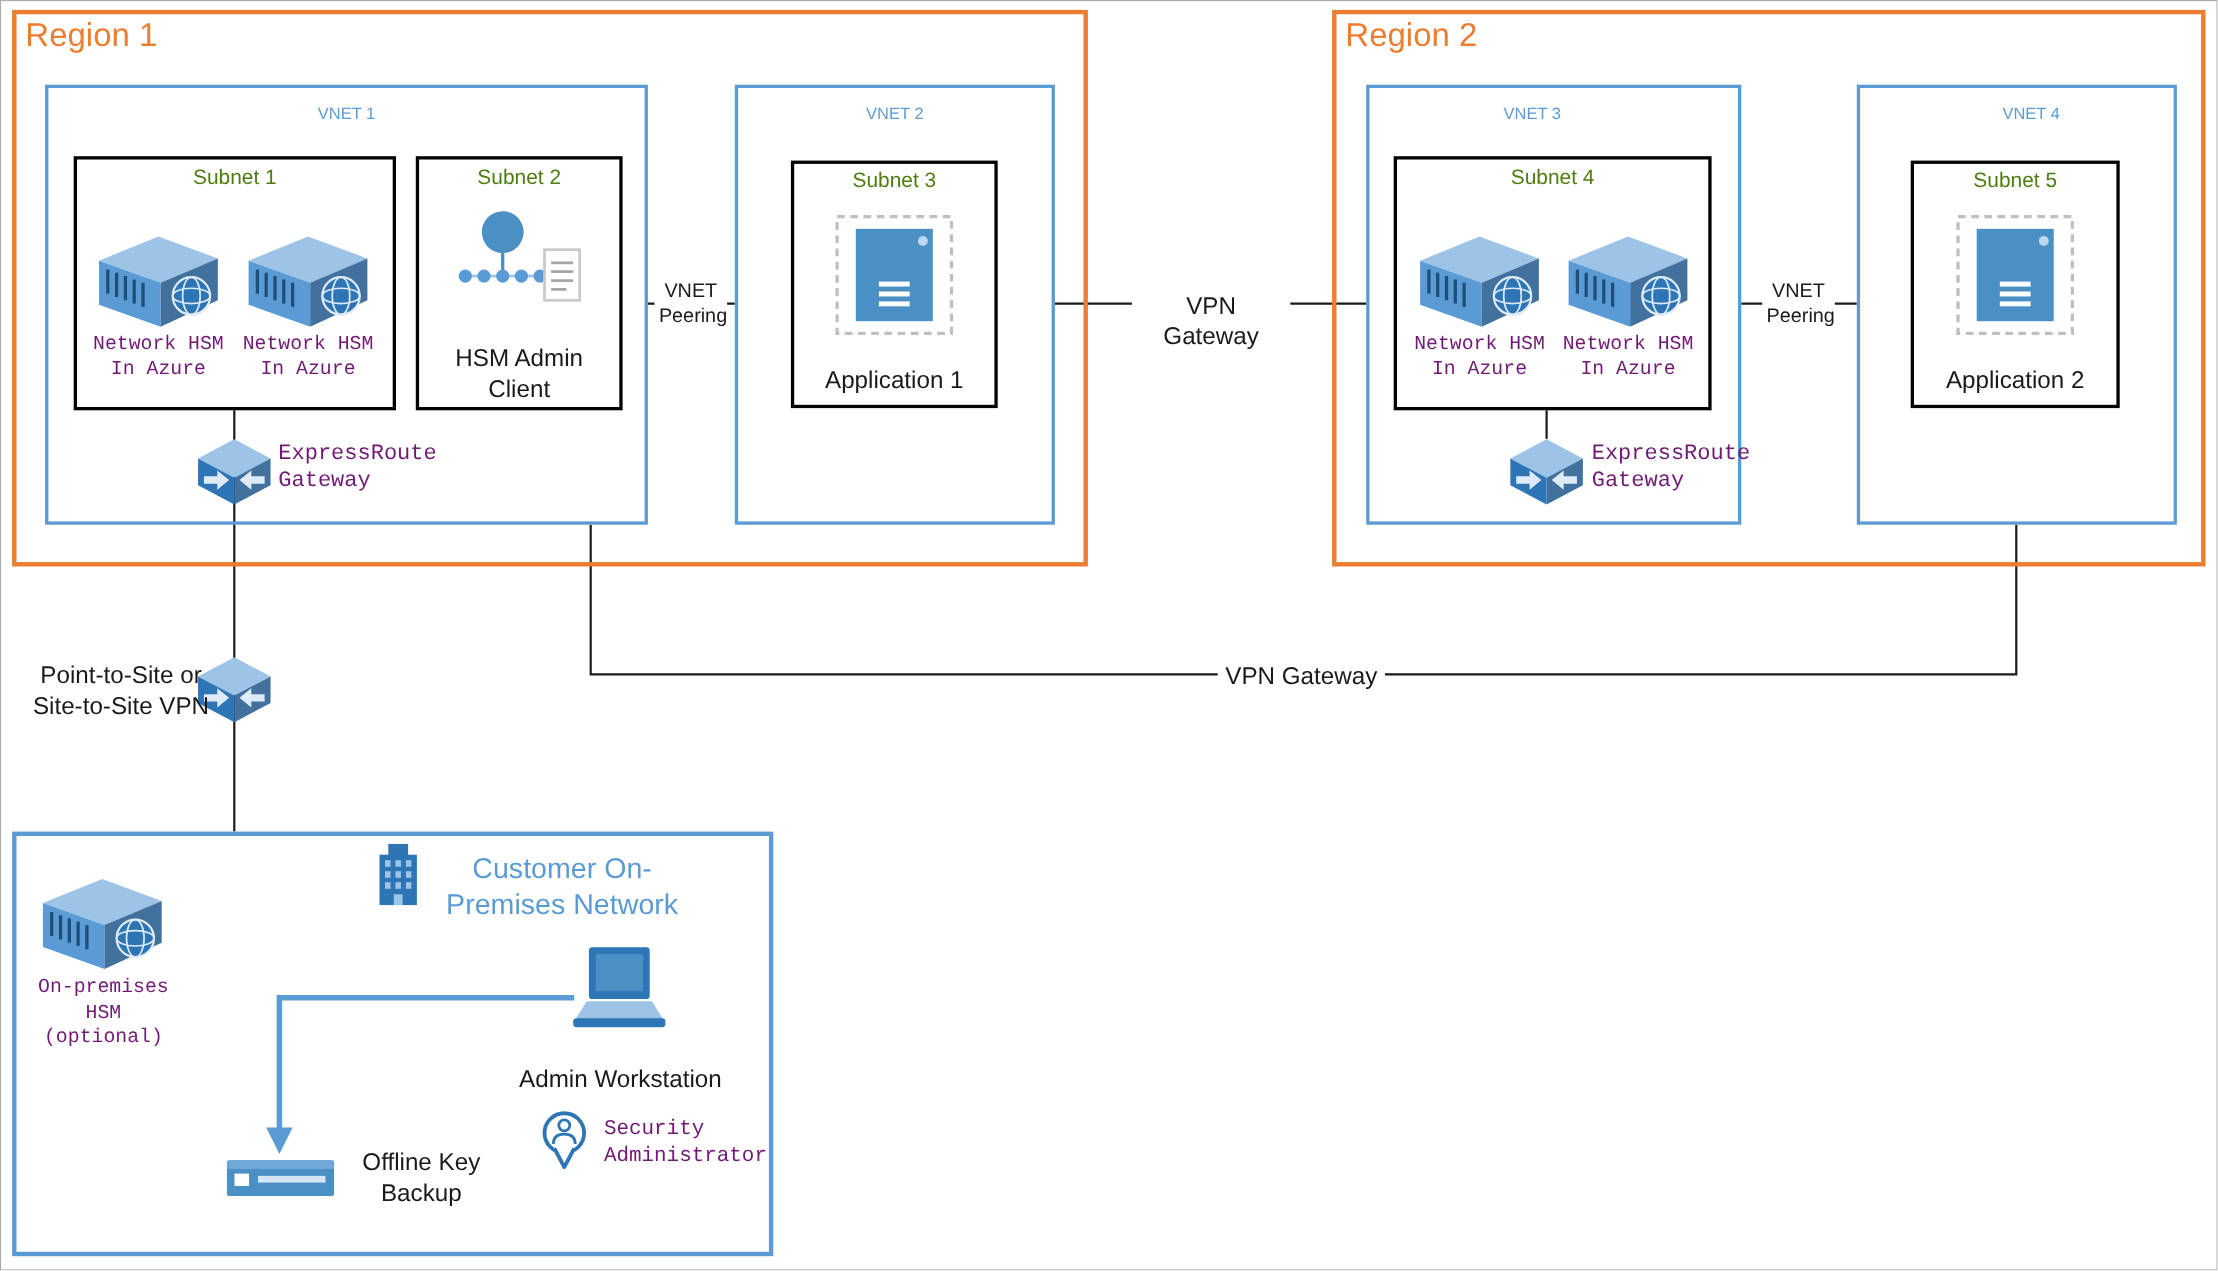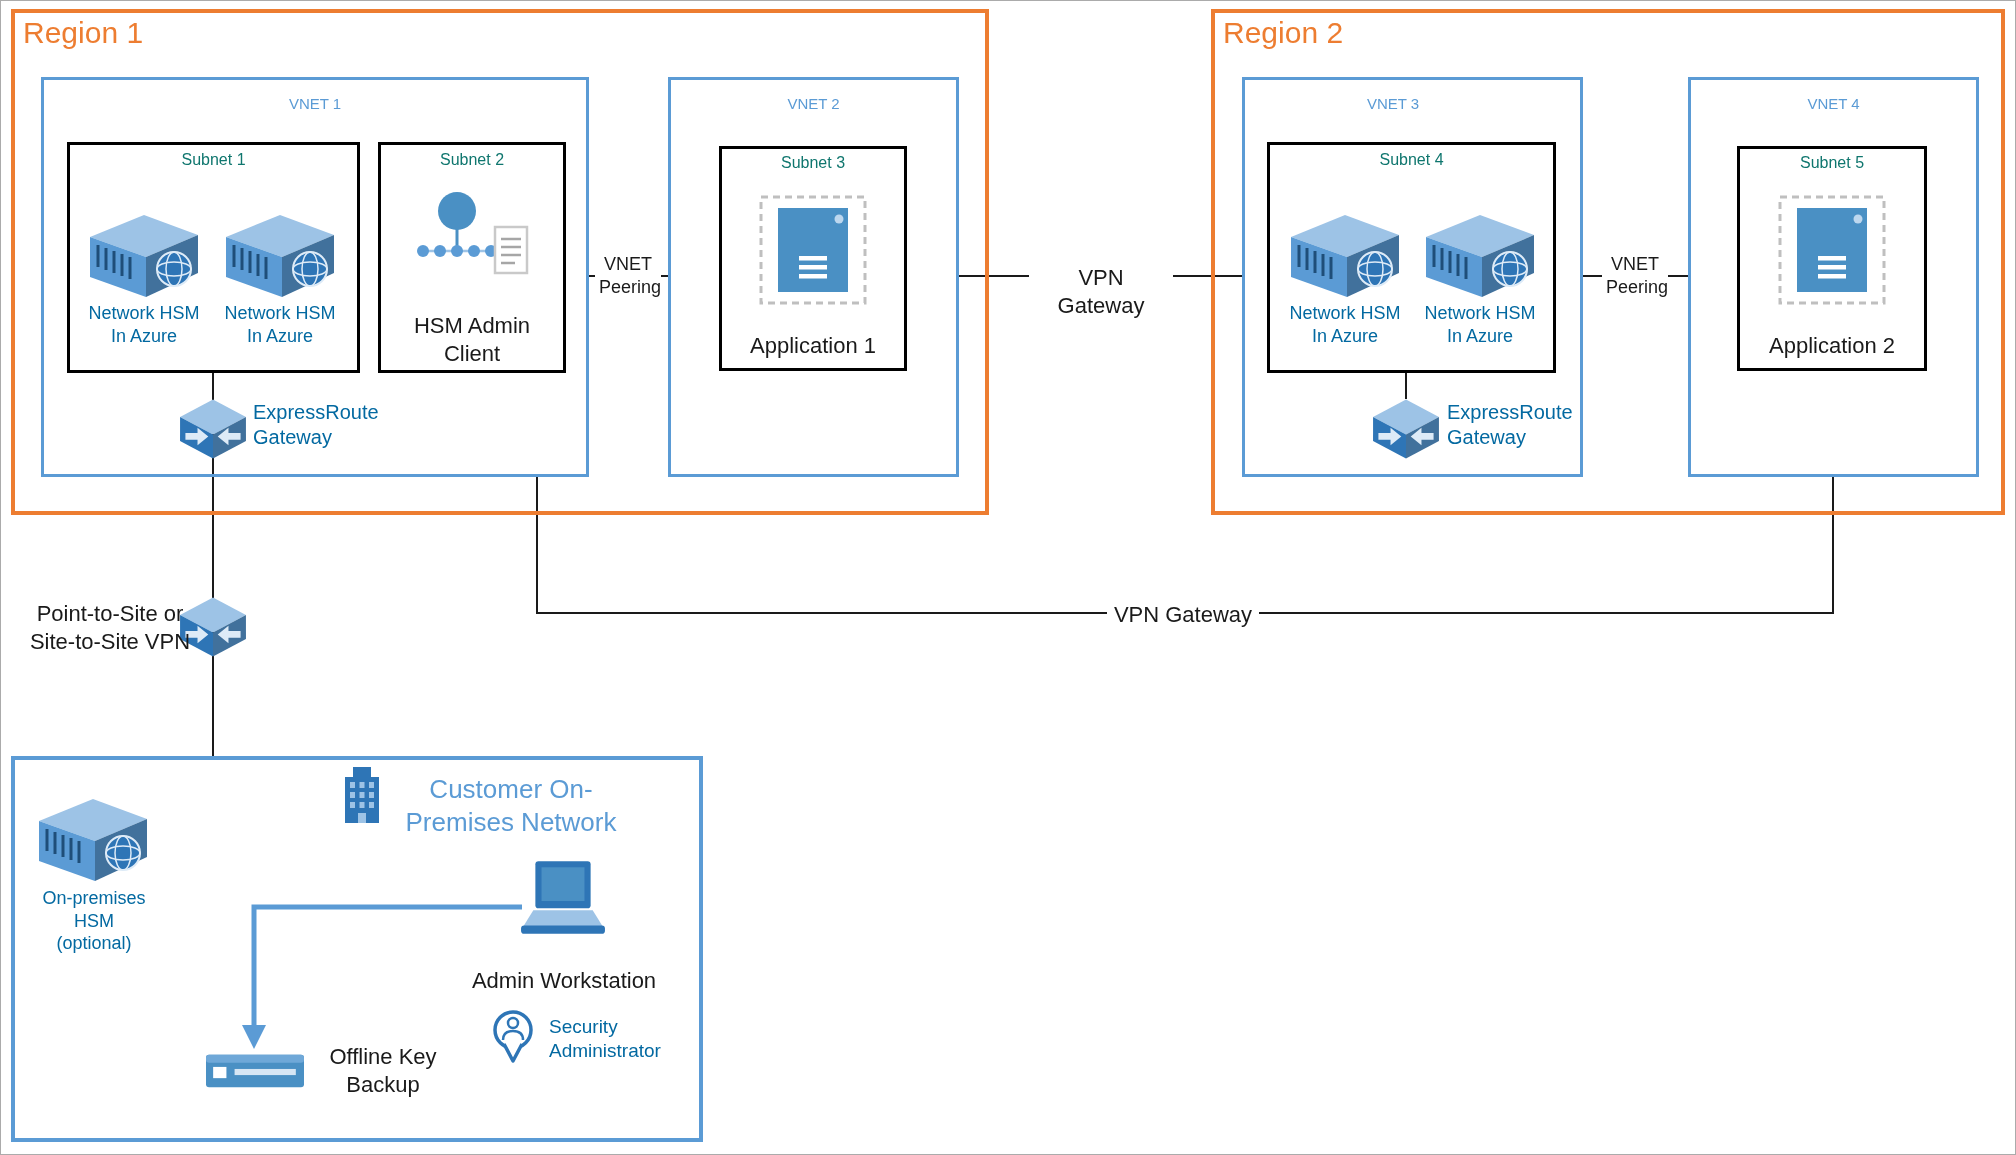--- a/index.html
+++ b/index.html
@@ -28,22 +28,22 @@
 
   .label {
     position: absolute;
     white-space: pre-line;
     text-align: center;
     line-height: 1.25;
     color: #1a1a1a;
   }
   .region-label { font-size: 30px; color: #ED7D31; text-align: left; }
   .vnet-label   { font-size: 15px; color: #5B9BD5; }
-  .subnet-label { font-size: 16px; color: #0f766e; }
-  .blue-text    { color: #0369a1; }
+  .subnet-label { font-size: 19px; color: #4d7c0f; }
+  .blue-text    { color: #701a75; font-family: Liberation Mono, monospace; }
   .sz18 { font-size: 18px; }
   .sz19 { font-size: 19px; }
   .sz20 { font-size: 20px; }
   .sz22 { font-size: 22px; }
   .sz26 { font-size: 26px; }
   .align-left { text-align: left; }
   .line-label { background: #ffffff; padding: 2px 4px; }
   .onprem-title { color: #5B9BD5; }
 
   .icon { position: absolute; }
@@ -172,21 +172,21 @@
   <div class="box subnet-box" style="left:1736px; top:145px; width:190px; height:225px;"></div>
 
   <div class="box onprem-box" style="left:10px; top:755px; width:692px; height:386px;"></div>
 
   <div class="label region-label" style="left:22px; top:13px;">Region 1</div>
   <div class="label region-label" style="left:1222px; top:13px;">Region 2</div>
 
   <div class="label vnet-label" style="left:40px; top:94px; width:548px;">VNET 1</div>
   <div class="label vnet-label" style="left:667px; top:94px; width:291px;">VNET 2</div>
   <div class="label vnet-label" style="left:1241px; top:94px; width:302px;">VNET 3</div>
-  <div class="label vnet-label" style="left:1687px; top:94px; width:291px;">VNET 4</div>
+  <div class="label vnet-label" style="left:1687px; top:94px; width:317px;">VNET 4</div>
 
   <div class="label subnet-label" style="left:66px; top:149px; width:293px;">Subnet 1</div>
   <div class="label subnet-label" style="left:377px; top:149px; width:188px;">Subnet 2</div>
   <div class="label subnet-label" style="left:718px; top:152px; width:188px;">Subnet 3</div>
   <div class="label subnet-label" style="left:1266px; top:149px; width:289px;">Subnet 4</div>
   <div class="label subnet-label" style="left:1736px; top:152px; width:190px;">Subnet 5</div>
 
   <svg class="icon" style="left:83px; top:206px;" width="120" height="92">
       <use href="#sym-hsm"></use>
     </svg>

